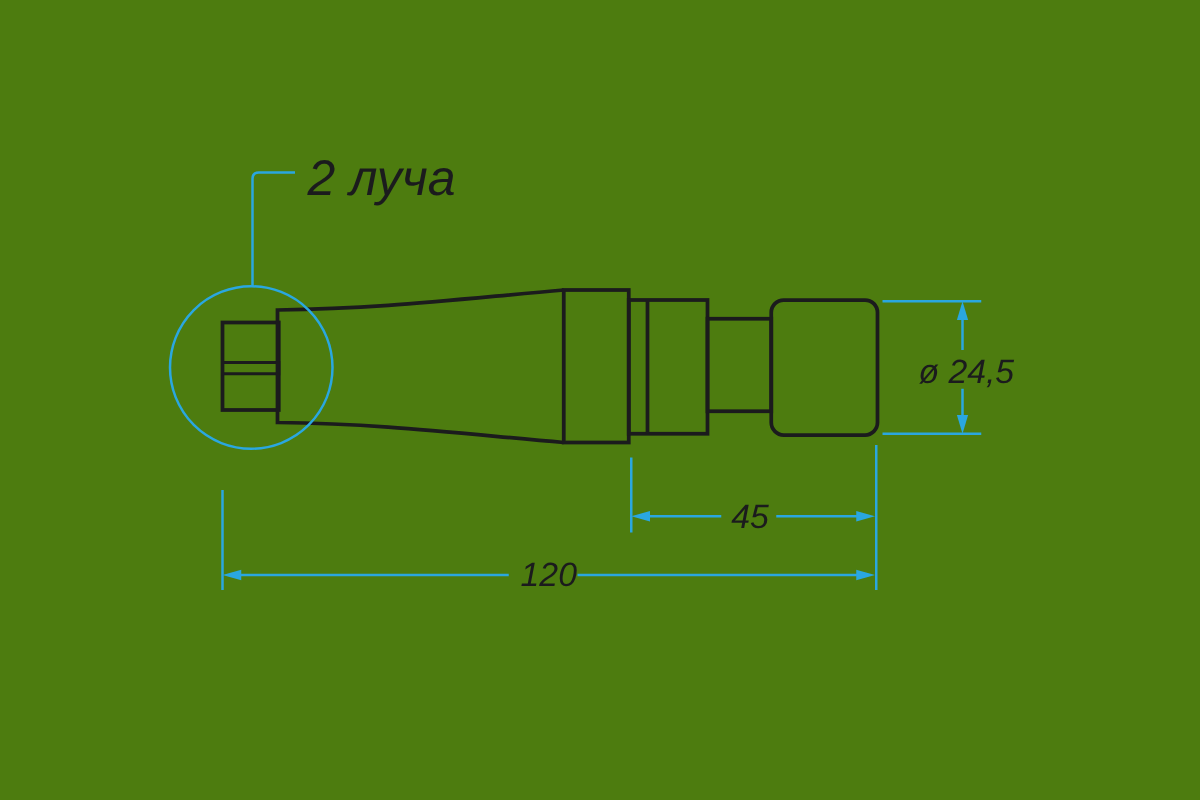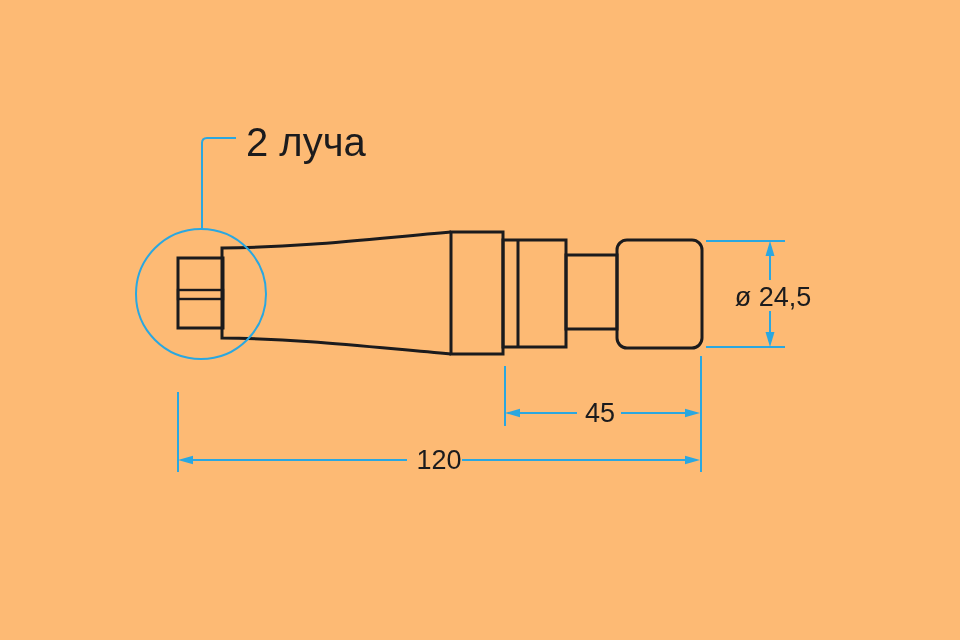--- a/index.html
+++ b/index.html
@@ -4,23 +4,24 @@
 <style>
   html, body {
     margin: 0;
     padding: 0;
     background: #ffffff;
   }
   .canvas {
     position: relative;
     width: 960px;
     height: 640px;
-    background: #fdba74;
+    background: #4d7c0f;
     overflow: hidden;
     font-family: "Liberation Sans", sans-serif;
+    font-style: italic;
   }
   svg { display: block; }
 
   
   .outline {
     fill: none;
     stroke: #1b1b1d;
     stroke-width: 3;
     stroke-linejoin: miter;
   }

